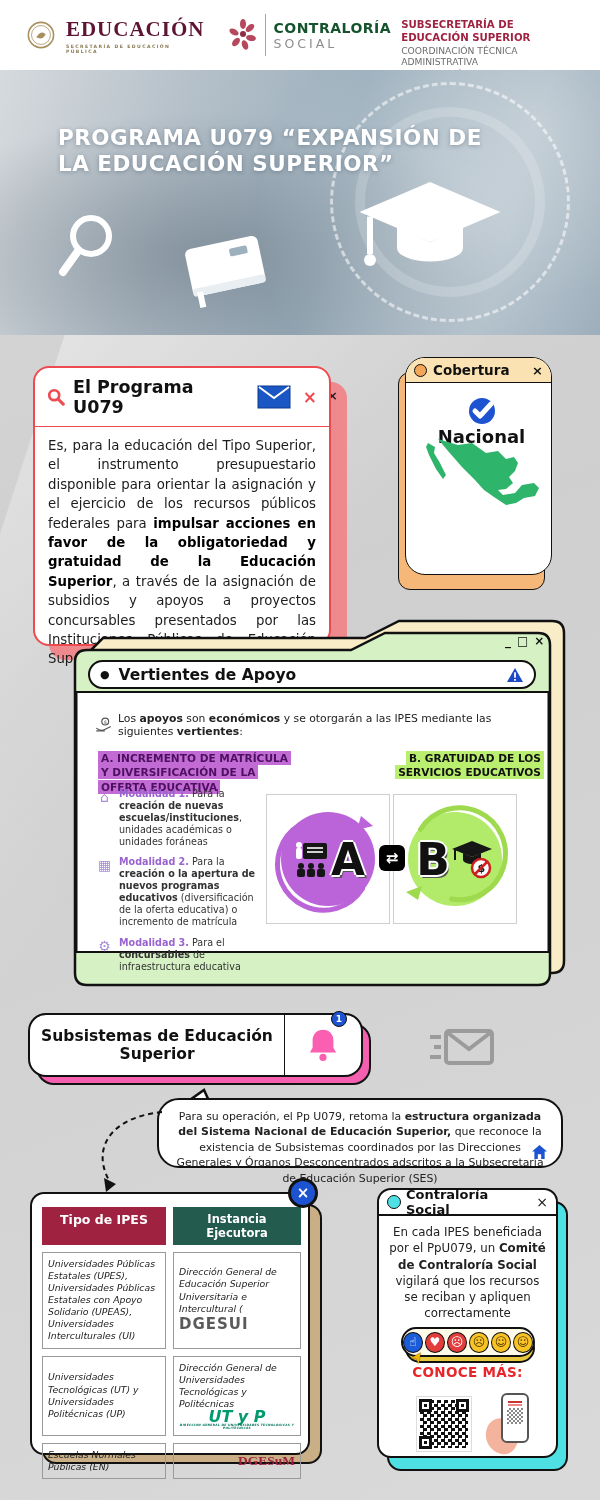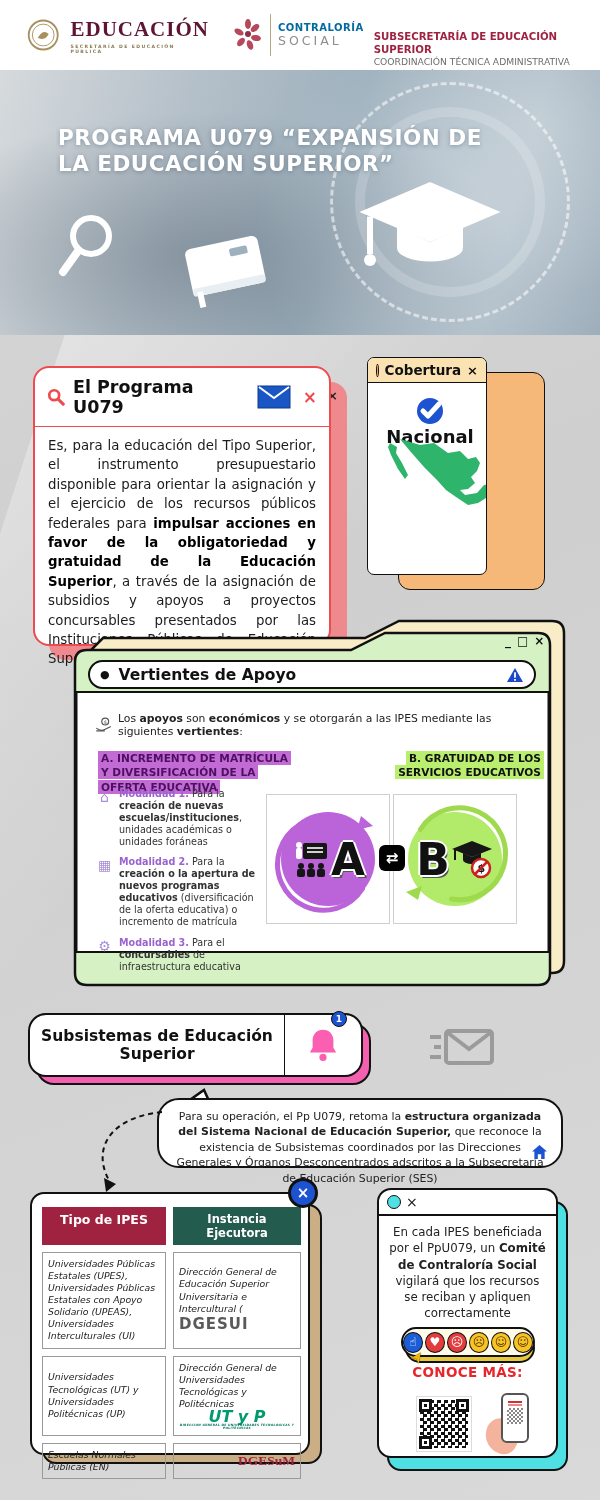--- a/index.html
+++ b/index.html
@@ -12,21 +12,21 @@
            transform:skewX(-18deg); }
   .abs { position:absolute; }
 
   
   .topbar { position:absolute; left:0; top:0; width:600px; height:70px; background:#fff;
             display:flex; align-items:center; padding:0 16px 0 26px; gap:10px; }
   .sep-word { font-family:"Liberation Serif", serif; font-weight:bold; font-size:21px; color:#5d1533; letter-spacing:1px; }
   .sep-tag  { font-size:4.6px; letter-spacing:1.4px; color:#8a7a52; margin-top:2px; font-weight:bold; }
   .cs-wrap { display:flex; align-items:center; gap:7px; margin-left:14px; }
   .cs-divider { width:1px; height:42px; background:#b4a97e; }
-  .cs-l1 { font-size:10px; font-weight:800; color:#0369a1; letter-spacing:.5px; }
+  .cs-l1 { font-size:14px; font-weight:800; color:#14532d; letter-spacing:.5px; }
   .cs-l2 { font-size:12.5px; color:#8d8d8d; letter-spacing:3px; }
   .unit { margin-left:auto; text-align:left; width:232px; line-height:1.25;margin-top:40px; }
   .unit-l1 { font-size:10.2px; font-weight:800; color:#9f2241; }
   .unit-l2 { font-size:9.2px; color:#6d6d6d; }
   .unit-l3 { font-size:9.2px; font-weight:800; color:#9f2241; }
 
   
   .hero { position:absolute; left:0; top:70px; width:600px; height:265px; overflow:hidden;
     background:
       radial-gradient(circle at 76% 58%, rgba(255,255,255,.30), rgba(255,255,255,0) 42%),
@@ -48,21 +48,21 @@
   .p-title { font-size:17.5px; font-weight:800; color:#111; flex:1; }
   .p-close { color:#ee4b50; font-weight:800; font-size:17px; margin-left:4px; }
   .p-body { padding:9px 13px 0 13px; font-size:13.3px; line-height:1.46; color:#1c1c1c; text-align:justify; }
   .p-body b { color:#000; }
   .more-pill { float:right; margin-top:4px; width:42px; height:17px; background:#000; border-radius:9px;
                display:flex; align-items:center; justify-content:center; gap:4px; }
   .more-pill i { width:4px; height:4px; border-radius:50%; background:#fff; }
 
   
   .c-shadow { left:398px; top:372px; width:147px; height:218px; background:#f5b878; border:1.5px solid #111; border-radius:12px; }
-  .c-card { left:367px; top:357px; width:120px; height:218px; background:#fff; border:1.5px solid #111; border-radius:7px; overflow:hidden; }
+  .c-card { left:405px; top:357px; width:147px; height:218px; background:#fff; border:1.5px solid #111; border-radius:20px; overflow:hidden; }
   .c-titlebar { height:25px; background:#fbe2b2; border-bottom:1.5px solid #111; display:flex; align-items:center; gap:6px; padding:0 8px; }
   .c-dot { width:13px; height:13px; border-radius:50%; background:#f2a65a; border:1.5px solid #111; }
   .c-title { font-size:13.5px; font-weight:800; color:#111; flex:1; }
   .c-close { font-size:13px; color:#111; font-weight:600; }
   .c-check-row { display:flex; align-items:center; padding:13px 6px 0 12px;flex-direction:column; }
   .c-scope { font-size:18px; font-weight:800; color:#111; }
 
   
   .v-controls { left:505px; top:634px; width:46px; display:flex; gap:6px; color:#111; font-weight:700; font-size:12px; }
   .v-pill { left:88px; top:660px; width:448px; height:29px; background:#fff; border:2.5px solid #111; border-radius:15px;
@@ -411,20 +411,21 @@
     </div>
   </div>
   <div class="abs t-x">
       <span>×</span>
     </div>
 
   <div class="abs cs-shadow"></div>
   <div class="abs cs-card">
     <div class="cs-titlebar">
       <span class="cs-tdot"></span>
+      <span class="cs-title">Contraloría Social</span>
       <span class="cs-close">×</span>
     </div>
     <div class="cs-body"><span>En cada IPES beneficiada por el PpU079, un </span><b>Comité de Contraloría Social</b><span> vigilará que los recursos se reciban y apliquen correctamente</span></div>
 
     <div class="react-shadow"></div>
     <div class="react-bar">
       <span class="react r-blue">☝</span>
       <span class="react r-red">♥</span>
       <span class="react r-red">☹</span>
       <span class="react r-yellow">☹</span>

